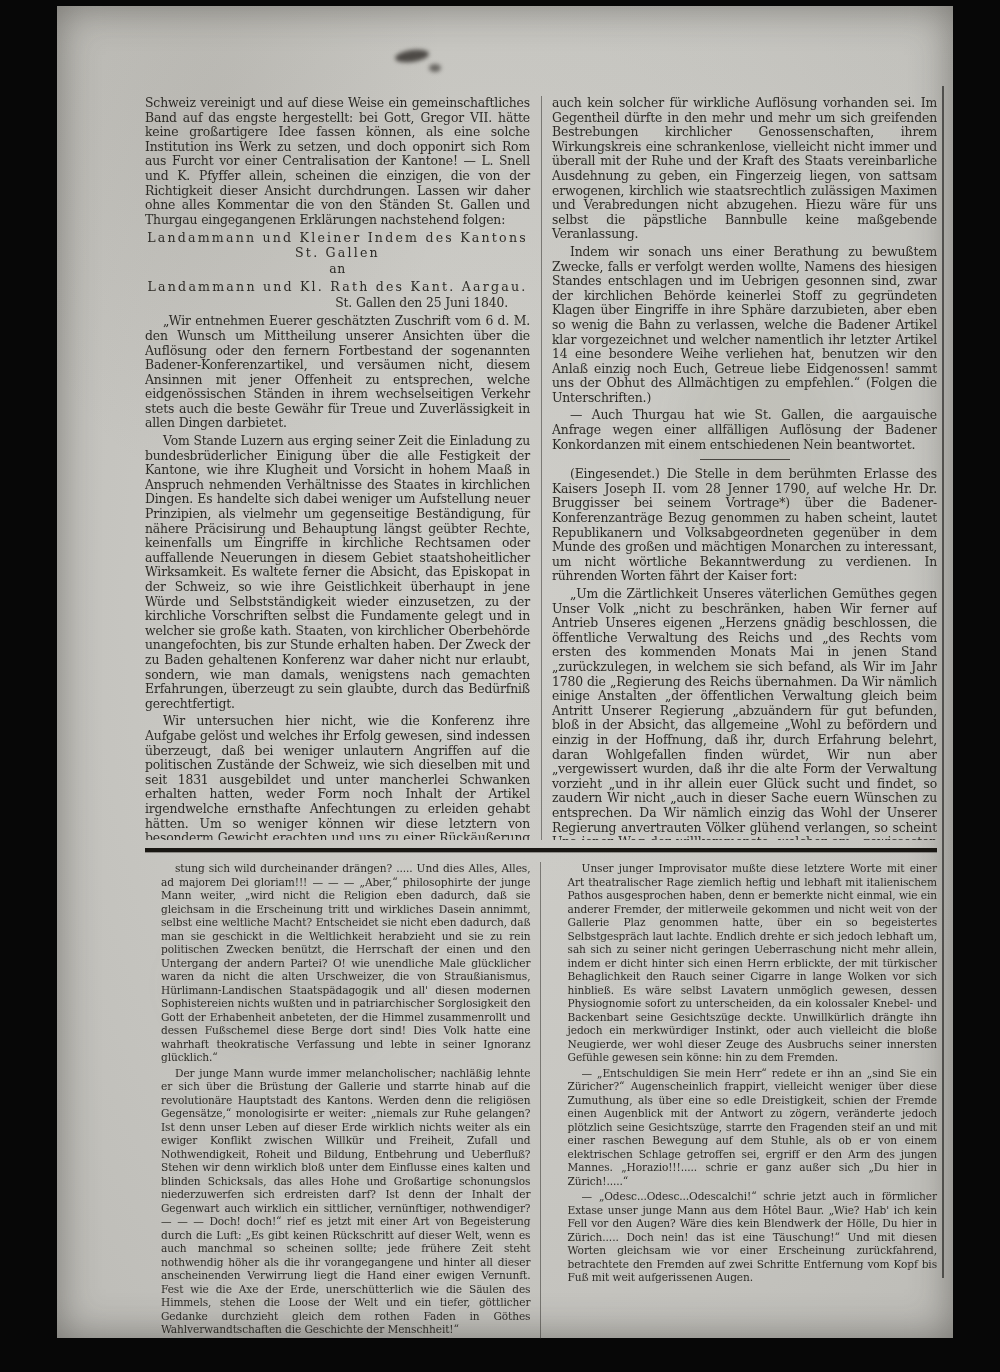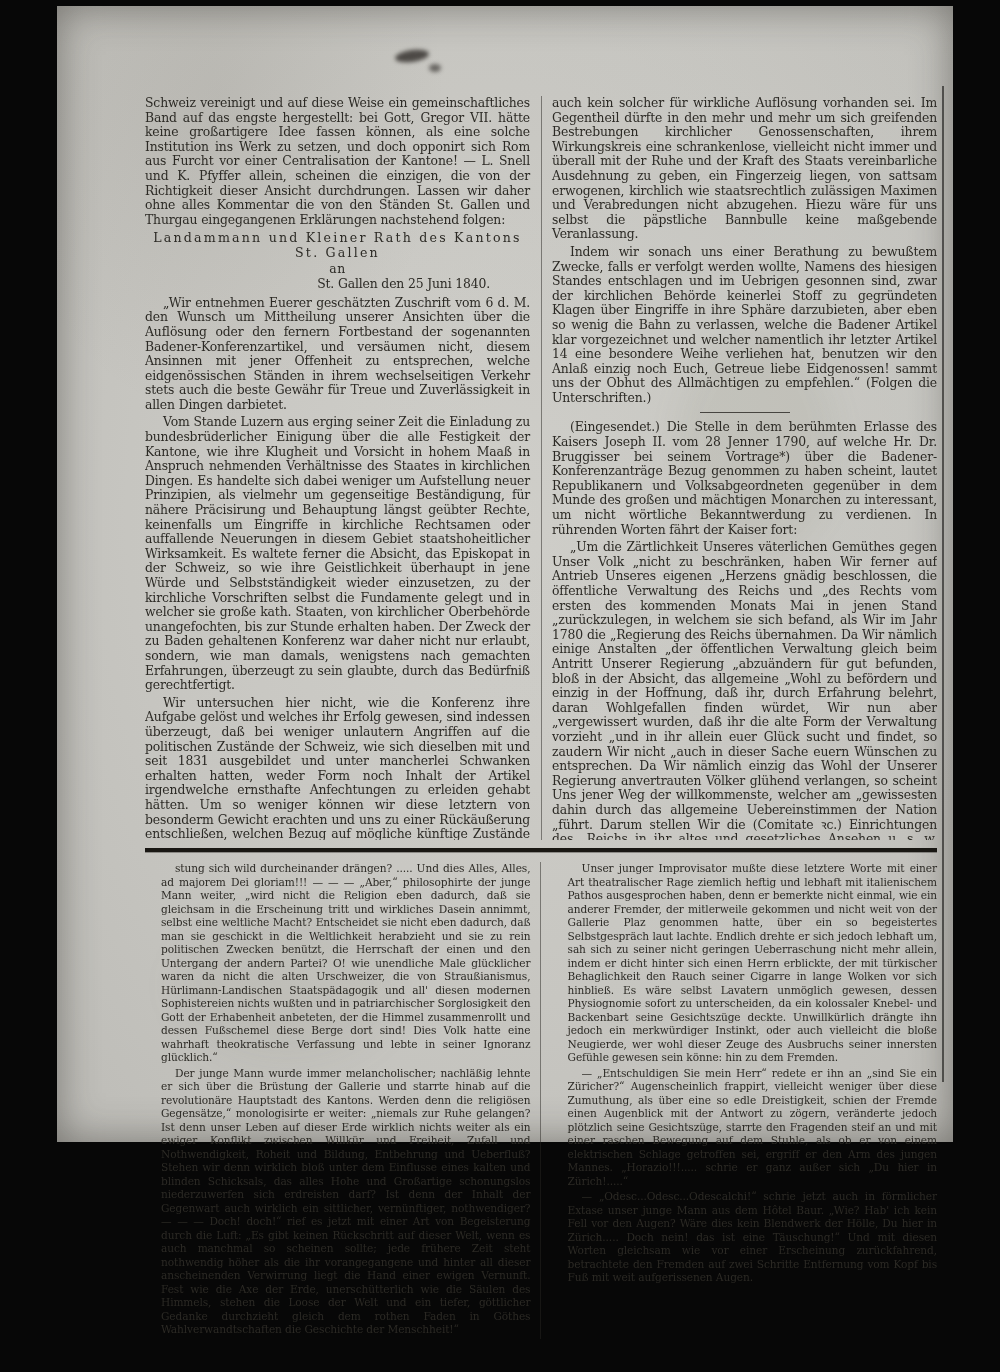--- a/index.html
+++ b/index.html
@@ -2,21 +2,21 @@
 <html><head>
 <meta charset="utf-8">
 <style>
   html,body{margin:0;padding:0;}
   body{
     width:1000px;height:1372px;position:relative;overflow:hidden;
     background:#070707;
     font-family:"DejaVu Serif","Liberation Serif",serif;
   }
   .paper{
-    position:absolute;left:57px;top:6px;width:896px;height:1136px;
+    position:absolute;left:57px;top:6px;width:896px;height:1332px;
     background:
       radial-gradient(ellipse at 18% 8%, rgba(90,85,75,0.10) 0%, rgba(90,85,75,0) 22%),
       radial-gradient(ellipse at 85% 30%, rgba(200,200,195,0.5) 0%, rgba(200,200,195,0) 45%),
       radial-gradient(ellipse at 50% 45%, #d0cfca 0%, #c7c6c1 55%, #bdbcb7 100%);
     box-shadow:inset 0 0 40px rgba(30,28,24,0.45);
   }
   .edge-line{
     position:absolute;right:9px;top:80px;bottom:60px;width:2px;
     background:rgba(18,18,16,0.6);
   }
@@ -32,21 +32,21 @@
   .main-section{height:744px;overflow:hidden;}
   .main-section .col{
     font-size:12.4px;line-height:14.6px;text-align:justify;
     letter-spacing:-0.15px;
   }
   .p{margin:0 0 3px 0;text-indent:18px;}
   .p.flush{text-indent:0;}
   .addr{—:0;text-align:center;text-indent:0;margin:4px 0 0 0;}
   .addr.sp{letter-spacing:2.2px;font-size:12.6px;}
   .addr.an{letter-spacing:0.5px;margin:1px 0;}
-  .dateline{text-align:right;text-indent:0;margin:1px 40px 4px 0;}
+  .dateline{text-align:right;text-indent:0;margin:1px 22px 4px 0;}
   .minirule{width:90px;height:1px;background:rgba(40,38,34,0.8);margin:7px auto 7px auto;}
   .divider{
     height:4px;background:#191713;margin:8px 0 10px 0;
     box-shadow:0 1px 0 rgba(25,23,19,0.35);
   }
   .feui-section .col{
     font-size:10.6px;line-height:13.5px;text-align:justify;
     letter-spacing:-0.1px;
     margin-left:16px;
   }
@@ -60,34 +60,36 @@
   <div class="smudge" style="left:372px;top:58px;width:12px;height:8px;background:rgba(25,22,18,0.55);"></div>
   <div class="smudge" style="left:620px;top:330px;width:160px;height:220px;background:rgba(120,110,95,0.08);filter:blur(14px);"></div>
   <div class="smudge" style="left:120px;top:900px;width:220px;height:160px;background:rgba(120,110,95,0.07);filter:blur(16px);"></div>
   <div class="edge-line"></div>
 
   <div class="content">
 
     <div class="cols main-section">
       <div class="col">
         <p class="p flush">Schweiz vereinigt und auf diese Weise ein gemeinschaftliches Band auf das engste hergestellt: bei Gott, Gregor VII. hätte keine großartigere Idee fassen können, als eine solche Institution ins Werk zu setzen, und doch opponirt sich Rom aus Furcht vor einer Centralisation der Kantone! — L. Snell und K. Pfyffer allein, scheinen die einzigen, die von der Richtigkeit dieser Ansicht durchdrungen. Lassen wir daher ohne alles Kommentar die von den Ständen St. Gallen und Thurgau eingegangenen Erklärungen nachstehend folgen:</p>
-        <p class="p addr sp">Landammann und Kleiner Rath des Kantons St. Gallen</p>
+        <p class="p addr sp">Landammann und Kleiner Indem des Kantons St. Gallen</p>
         <p class="p addr an">an</p>
+        <p class="p addr sp">Landammann und Kl. Rath des Kant. Aargau.</p>
         <p class="p dateline">St. Gallen den 25 Juni 1840.</p>
         <p class="p">„Wir entnehmen Euerer geschätzten Zuschrift vom 6 d. M. den Wunsch um Mittheilung unserer Ansichten über die Auflösung oder den fernern Fortbestand der sogenannten Badener-Konferenzartikel, und versäumen nicht, diesem Ansinnen mit jener Offenheit zu entsprechen, welche eidgenössischen Ständen in ihrem wechselseitigen Verkehr stets auch die beste Gewähr für Treue und Zuverlässigkeit in allen Dingen darbietet.</p>
         <p class="p">Vom Stande Luzern aus erging seiner Zeit die Einladung zu bundesbrüderlicher Einigung über die alle Festigkeit der Kantone, wie ihre Klugheit und Vorsicht in hohem Maaß in Anspruch nehmenden Verhältnisse des Staates in kirchlichen Dingen. Es handelte sich dabei weniger um Aufstellung neuer Prinzipien, als vielmehr um gegenseitige Beständigung, für nähere Präcisirung und Behauptung längst geübter Rechte, keinenfalls um Eingriffe in kirchliche Rechtsamen oder auffallende Neuerungen in diesem Gebiet staatshoheitlicher Wirksamkeit. Es waltete ferner die Absicht, das Episkopat in der Schweiz, so wie ihre Geistlichkeit überhaupt in jene Würde und Selbstständigkeit wieder einzusetzen, zu der kirchliche Vorschriften selbst die Fundamente gelegt und in welcher sie große kath. Staaten, von kirchlicher Oberbehörde unangefochten, bis zur Stunde erhalten haben. Der Zweck der zu Baden gehaltenen Konferenz war daher nicht nur erlaubt, sondern, wie man damals, wenigstens nach gemachten Erfahrungen, überzeugt zu sein glaubte, durch das Bedürfniß gerechtfertigt.</p>
         <p class="p">Wir untersuchen hier nicht, wie die Konferenz ihre Aufgabe gelöst und welches ihr Erfolg gewesen, sind indessen überzeugt, daß bei weniger unlautern Angriffen auf die politischen Zustände der Schweiz, wie sich dieselben mit und seit 1831 ausgebildet und unter mancherlei Schwanken erhalten hatten, weder Form noch Inhalt der Artikel irgendwelche ernsthafte Anfechtungen zu erleiden gehabt hätten. Um so weniger können wir diese letztern von besonderm Gewicht erachten und uns zu einer Rückäußerung entschließen, welchen Bezug auf mögliche künftige Zustände und Ergebnisse den Besitz und die Ausübung wichtiger Rechte des Staates zu gefährden im Falle wären.</p>
 
       </div>
       <div class="gutter">
           <div class="vrule"></div>
         </div>
       <div class="col">
         <p class="p flush">auch kein solcher für wirkliche Auflösung vorhanden sei. Im Gegentheil dürfte in den mehr und mehr um sich greifenden Bestrebungen kirchlicher Genossenschaften, ihrem Wirkungskreis eine schrankenlose, vielleicht nicht immer und überall mit der Ruhe und der Kraft des Staats vereinbarliche Ausdehnung zu geben, ein Fingerzeig liegen, von sattsam erwogenen, kirchlich wie staatsrechtlich zulässigen Maximen und Verabredungen nicht abzugehen. Hiezu wäre für uns selbst die päpstliche Bannbulle keine maßgebende Veranlassung.</p>
         <p class="p">Indem wir sonach uns einer Berathung zu bewußtem Zwecke, falls er verfolgt werden wollte, Namens des hiesigen Standes entschlagen und im Uebrigen gesonnen sind, zwar der kirchlichen Behörde keinerlei Stoff zu gegründeten Klagen über Eingriffe in ihre Sphäre darzubieten, aber eben so wenig die Bahn zu verlassen, welche die Badener Artikel klar vorgezeichnet und welcher namentlich ihr letzter Artikel 14 eine besondere Weihe verliehen hat, benutzen wir den Anlaß einzig noch Euch, Getreue liebe Eidgenossen! sammt uns der Obhut des Allmächtigen zu empfehlen.“  (Folgen die Unterschriften.)</p>
+        <p class="p">— Auch Thurgau hat wie St. Gallen, die aargauische Anfrage wegen einer allfälligen Auflösung der Badener Konkordanzen mit einem entschiedenen Nein beantwortet.</p>
         <div class="minirule"></div>
         <p class="p">(Eingesendet.) Die Stelle in dem berühmten Erlasse des Kaisers Joseph II. vom 28 Jenner 1790, auf welche Hr. Dr. Bruggisser bei seinem Vortrage*) über die Badener-Konferenzanträge Bezug genommen zu haben scheint, lautet Republikanern und Volksabgeordneten gegenüber in dem Munde des großen und mächtigen Monarchen zu interessant, um nicht wörtliche Bekanntwerdung zu verdienen. In rührenden Worten fährt der Kaiser fort:</p>
         <p class="p">„Um die Zärtlichkeit Unseres väterlichen Gemüthes gegen Unser Volk „nicht zu beschränken, haben Wir ferner auf Antrieb Unseres eigenen „Herzens gnädig beschlossen, die öffentliche Verwaltung des Reichs und „des Rechts vom ersten des kommenden Monats Mai in jenen Stand „zurückzulegen, in welchem sie sich befand, als Wir im Jahr 1780 die „Regierung des Reichs übernahmen. Da Wir nämlich einige Anstalten „der öffentlichen Verwaltung gleich beim Antritt Unserer Regierung „abzuändern für gut befunden, bloß in der Absicht, das allgemeine „Wohl zu befördern und einzig in der Hoffnung, daß ihr, durch Erfahrung belehrt, daran Wohlgefallen finden würdet, Wir nun aber „vergewissert wurden, daß ihr die alte Form der Verwaltung vorzieht „und in ihr allein euer Glück sucht und findet, so zaudern Wir nicht „auch in dieser Sache euern Wünschen zu entsprechen. Da Wir nämlich einzig das Wohl der Unserer Regierung anvertrauten Völker glühend verlangen, so scheint Uns jener Weg der willkommenste, welcher am „gewissesten dahin durch das allgemeine Uebereinstimmen der Nation „führt. Darum stellen Wir die (Comitate ꝛc.) Einrichtungen des „Reichs in ihr altes und gesetzliches Ansehen u. s. w. Zugleich erklären</p>
 
       </div>
     </div>
 
     <div class="divider"></div>
 
     <div class="cols feui-section">

